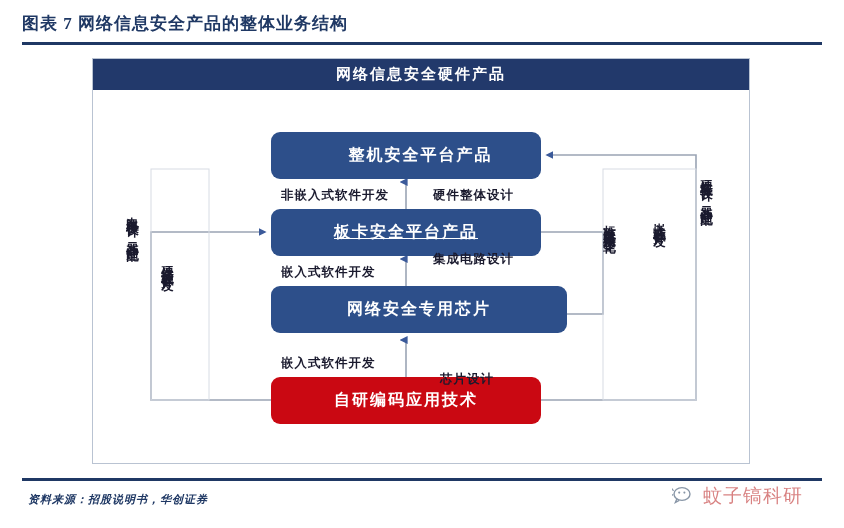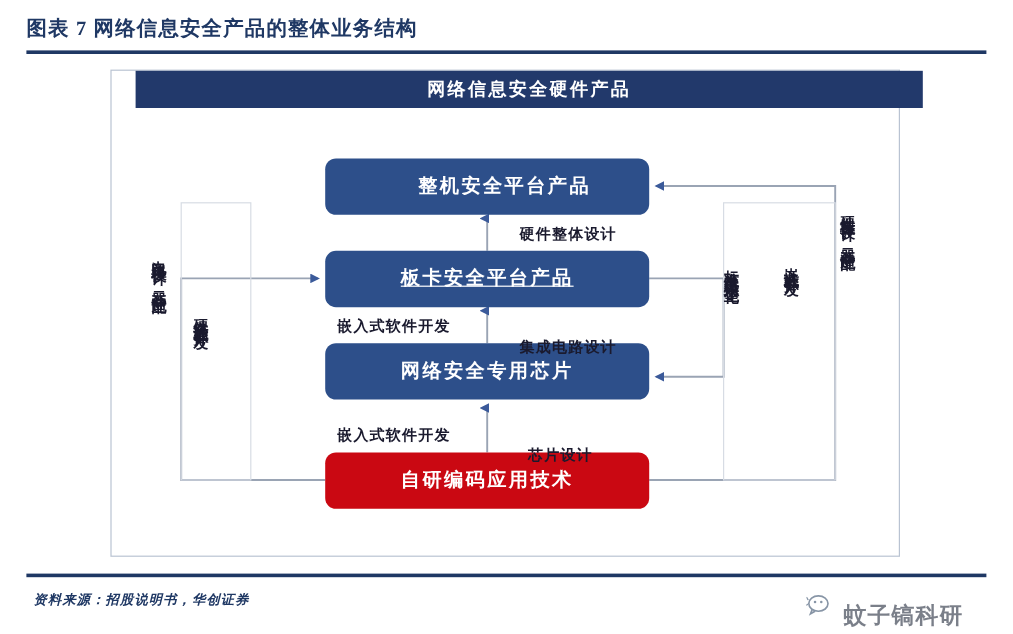--- a/index.html
+++ b/index.html
@@ -54,21 +54,20 @@
     height: 31px;
     background: #22396b;
     color: #ffffff;
     font-size: 15px;
     font-weight: bold;
     letter-spacing: 2px;
     display: flex;
     align-items: center;
     justify-content: center;
     box-sizing: border-box;
-    margin-left: 20px;
   }
 
   
   .proc-box {
     position: absolute;
     border-radius: 9px;
     color: #ffffff;
     font-size: 16px;
     font-weight: bold;
     letter-spacing: 2px;
@@ -76,21 +75,21 @@
     align-items: center;
     justify-content: center;
     box-sizing: border-box;
     z-index: 5;
   }
   .proc-box.blue { background: #2d4f8a; }
   .proc-box.red  { background: #ca0812; }
 
   #box-whole  { left: 178px; top: 73px;  width: 270px; height: 47px; padding-left: 29px; }
   #box-board  { left: 178px; top: 150px; width: 270px; height: 47px; text-decoration: underline; }
-  #box-chip   { left: 178px; top: 227px; width: 270px; height: 47px; }
+  #box-chip   { left: 178px; top: 227px; width: 296px; height: 47px; }
   #box-core   { left: 178px; top: 318px; width: 270px; height: 47px; }
 
   
   #connector-layer {
     position: absolute;
     left: 0; top: 0;
     width: 658px;
     height: 406px;
     pointer-events: none;
     z-index: 2;
@@ -105,21 +104,21 @@
     letter-spacing: 1px;
     white-space: nowrap;
     z-index: 6;
   }
   .step-label.left  { text-align: right; }
   .step-label.right { text-align: left; }
 
   #lbl-nonembed { left: 188px; top: 128px; }
   #lbl-hwwhole  { left: 340px; top: 128px; }
   #lbl-embed1   { left: 188px; top: 205px; }
-  #lbl-icdesign { left: 340px; top: 222px; font-family: Liberation Serif, serif; }
+  #lbl-icdesign { left: 340px; top: 192px; font-family: Liberation Serif, serif; }
   #lbl-embed2   { left: 188px; top: 296px; }
   #lbl-chipdes  { left: 347px; top: 296px; margin-top: 16px; }
 
   
   .vlabel {
     position: absolute;
     font-size: 12.5px;
     font-weight: bold;
     color: #1a1a2e;
     writing-mode: vertical-rl;
@@ -161,25 +160,24 @@
     position: absolute;
     left: 672px;
     top: 483px;
     display: flex;
     align-items: center;
     gap: 5px;
     opacity: 0.55;
   }
   #watermark-text {
     font-size: 19px;
-    font-weight: bold;
-    color: #0f172a;
-    letter-spacing: 1px;
-    white-space: nowrap;
-    margin-top: 17px;
+    font-weight: normal;
+    color: #b91c1c;
+    letter-spacing: 1px;
+    white-space: nowrap;
   }
 </style>
 </head>
 <body>
 
 <div id="figure-title">图表 7  网络信息安全产品的整体业务结构</div>
 <div id="title-rule"></div>
 
 <div id="diagram-frame">
 
@@ -212,20 +210,21 @@
   </svg>
 
   <div class="proc-box blue" id="box-whole">整机安全平台产品</div>
 
   <div class="proc-box blue" id="box-board">板卡安全平台产品</div>
 
   <div class="proc-box blue" id="box-chip">网络安全专用芯片</div>
 
   <div class="proc-box red" id="box-core">自研编码应用技术</div>
 
+  <div class="step-label left" id="lbl-nonembed">非嵌入式软件开发</div>
 
   <div class="step-label right" id="lbl-hwwhole">硬件整体设计</div>
 
   <div class="step-label left" id="lbl-embed1">嵌入式软件开发</div>
 
   <div class="step-label right" id="lbl-icdesign">集成电路设计</div>
 
   <div class="step-label left" id="lbl-embed2">嵌入式软件开发</div>
 
   <div class="step-label right" id="lbl-chipdes">芯片设计</div>

